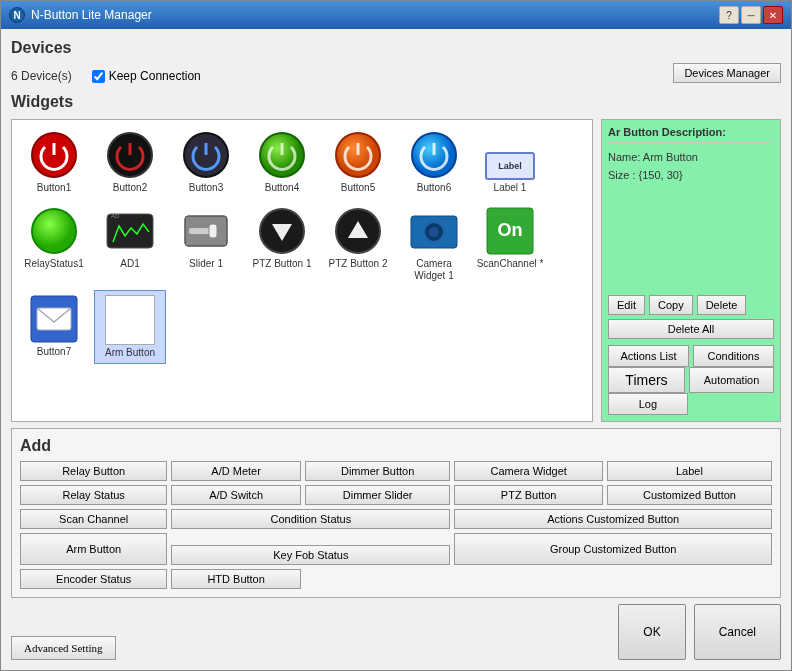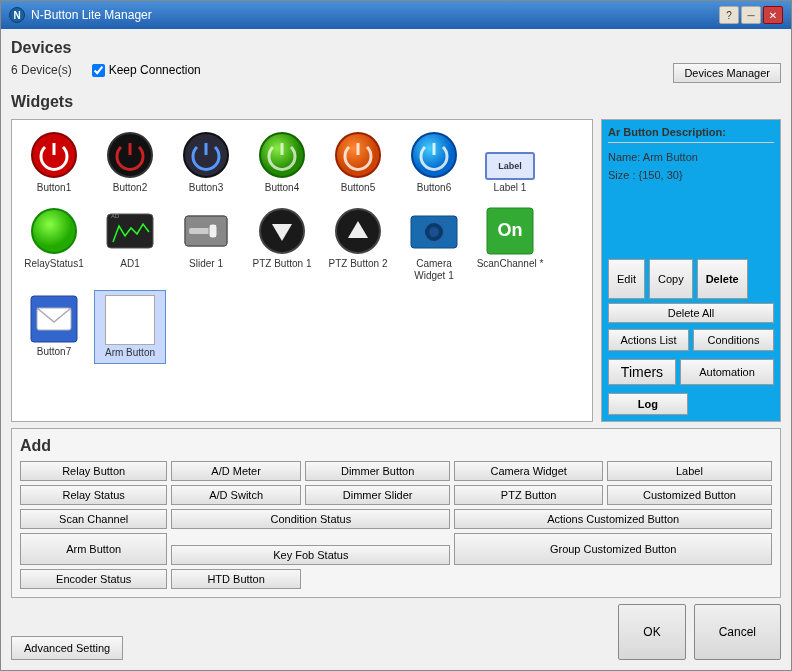--- a/index.html
+++ b/index.html
@@ -81,21 +81,21 @@
       gap: 6px;
     }
     .section-label {
       font-weight: bold;
       font-size: 16px;
       color: #333;
       margin-bottom: 2px;
     }
     .devices-bar {
       display: flex;
-      align-items: flex-start;
+      align-items: flex-end;
       justify-content: space-between;
       padding: 4px 0;
     }
     .devices-bar-left {
       display: flex;
       align-items: center;
       gap: 20px;
     }
     .device-count {
       font-size: 12px;
@@ -162,21 +162,21 @@
     }
     .widget-label {
       font-size: 10px;
       text-align: center;
       color: #333;
       line-height: 1.2;
     }
     .description-panel {
       width: 180px;
       border: 1px solid #aaa;
-      background: #0ea5e9;
+      background: #86efac;
       padding: 6px;
       display: flex;
       flex-direction: column;
     }
     .desc-title {
       font-size: 11px;
       font-weight: bold;
       color: #333;
       border-bottom: 1px solid #ccc;
       padding-bottom: 4px;
@@ -447,38 +447,38 @@
           </div>
           <div>
             <span>Size :</span>
             <span>{150, 30}</span>
           </div>
         </div>
         <div style="flex:1;"></div>
 
         <div class="action-row" style="margin-top:auto;">
           <button class="btn" style="flex:none;padding:3px 8px;">Edit</button>
-          <button class="btn" style="flex:none;padding:13px 8px;">Copy</button>
-          <button class="btn" style="flex:none;padding:3px 8px;font-weight:bold;">Delete</button>
+          <button class="btn" style="flex:none;padding:3px 8px;">Copy</button>
+          <button class="btn" style="flex:none;padding:3px 8px;">Delete</button>
         </div>
         <div style="margin-top:4px;">
           <button class="btn" style="width:100%;padding:3px 6px;">Delete All</button>
         </div>
 
-        <div style="margin-top:6px;display:flex;flex-direction:column;gap:8px;">
+        <div style="margin-top:6px;display:flex;flex-direction:column;gap:0;">
           <div style="display:flex;gap:4px;">
             <button class="btn" style="flex:1;padding:4px 4px;font-size:11px;">Actions List</button>
             <button class="btn" style="flex:1;padding:4px 4px;font-size:11px;">Conditions</button>
           </div>
           <div style="display:flex;gap:4px;">
             <button class="btn" style="flex:1;padding:4px 4px;font-size:14px;">Timers</button>
-            <button class="btn" style="flex:1;padding:4px 17px;font-size:11px;">Automation</button>
+            <button class="btn" style="flex:1;padding:4px 8px;font-size:11px;">Automation</button>
           </div>
           <div>
-            <button class="btn" style="width:48%;padding:4px 4px;font-size:11px;font-weight:bold;">Log</button>
+            <button class="btn" style="width:48%;padding:4px 4px;font-size:11px;">Log</button>
           </div>
         </div>
       </div>
     </div>
 
     <div class="add-section">
       <div class="section-label" style="margin-bottom:6px;">Add</div>
       <div style="display:grid;grid-template-columns:auto auto auto auto auto;gap:4px;">
         <button class="btn">Relay Button</button>
         <button class="btn">A/D Meter</button>
@@ -499,20 +499,20 @@
         <button class="btn">Arm Button</button>
         <button class="btn" style="grid-column:span 2;margin-top:12px;">Key Fob Status</button>
         <button class="btn" style="grid-column:span 2;">Group Customized Button</button>
 
         <button class="btn">Encoder Status</button>
         <button class="btn">HTD Button</button>
       </div>
     </div>
 
     <div class="bottom-row">
-      <button class="btn" style="padding:5px 12px;">Advanced Setting</button>
+      <button class="btn" style="padding:5px 12px;font-family:Liberation Serif, serif;">Advanced Setting</button>
       <div style="display:flex;gap:8px;">
         <button class="btn-ok btn">OK</button>
         <button class="btn-ok btn">Cancel</button>
       </div>
     </div>
   </div>
 </div>
 
 </body></html>

